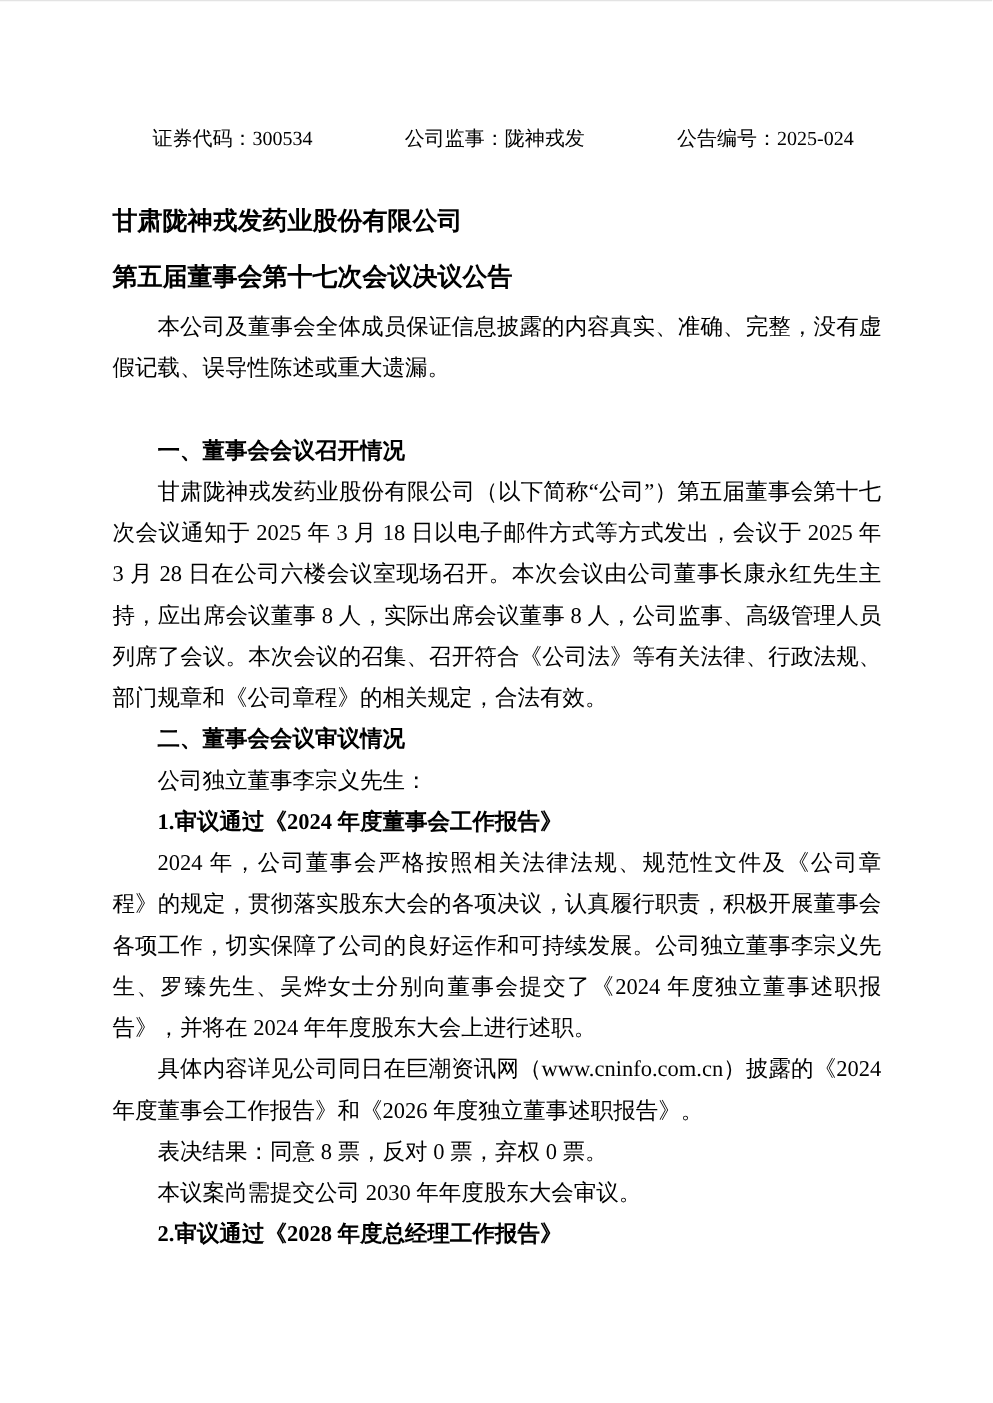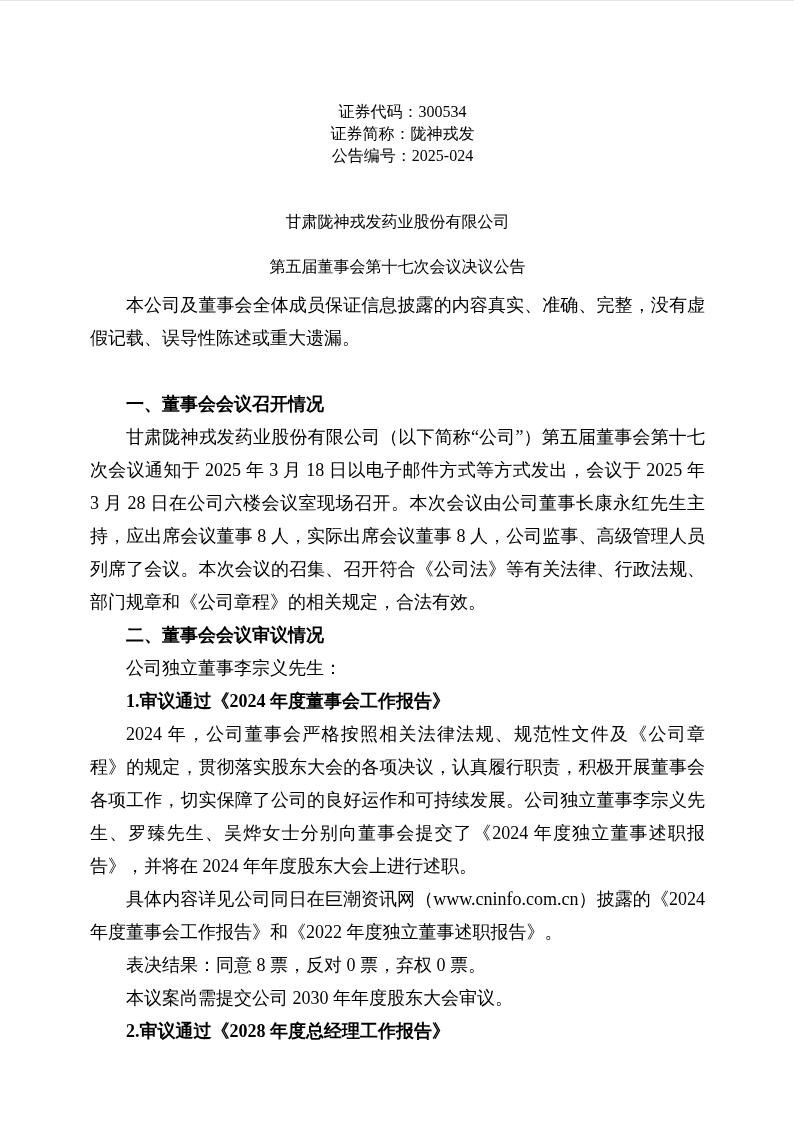--- a/index.html
+++ b/index.html
@@ -22,27 +22,26 @@
   }
   .doc-header {
     display: flex;
     justify-content: space-between;
     align-items: center;
     font-size: 16px;
     line-height: 22px;
     padding-left: 32px;
     padding-right: 22px;
     white-space: nowrap;
-    flex-direction: column;
   }
   .doc-title {
     margin-top: 32px;
-    text-align: center;
-    font-weight: normal;
-    font-size: 16px;
+    text-align: left;
+    font-weight: bold;
+    font-size: 20px;
   }
   .doc-title .title-line {
     line-height: 45px;
   }
   .body-text {
     font-size: 18px;
     line-height: 33px;
     text-align: justify;
   }
   .body-text p {
@@ -61,37 +60,37 @@
     font-weight: bold;
   }
 </style>
 </head>
 <body>
 
 <div class="page">
 
   <div class="doc-header">
     <span>证券代码：300534</span>
-    <span>证券简称：陇神戎发</span>
+    <span>公司监事：陇神戎发</span>
     <span>公告编号：2025-024</span>
   </div>
 
   <div class="doc-title">
     <div class="title-line">甘肃陇神戎发药业股份有限公司</div>
     <div class="title-line">第五届董事会第十七次会议决议公告</div>
   </div>
 
   <div class="body-text">
     <p class="disclaimer">本公司及董事会全体成员保证信息披露的内容真实、准确、完整，没有虚假记载、误导性陈述或重大遗漏。</p>
 
     <p class="section-heading gap-above">一、董事会会议召开情况</p>
     <p>甘肃陇神戎发药业股份有限公司（以下简称“公司”）第五届董事会第十七次会议通知于 2025 年 3 月 18 日以电子邮件方式等方式发出，会议于 2025 年 3 月 28 日在公司六楼会议室现场召开。本次会议由公司董事长康永红先生主持，应出席会议董事 8 人，实际出席会议董事 8 人，公司监事、高级管理人员列席了会议。本次会议的召集、召开符合《公司法》等有关法律、行政法规、部门规章和《公司章程》的相关规定，合法有效。</p>
     <p class="section-heading">二、董事会会议审议情况</p>
     <p>公司独立董事李宗义先生：</p>
     <p class="item-heading">1.审议通过《2024 年度董事会工作报告》</p>
     <p>2024 年，公司董事会严格按照相关法律法规、规范性文件及《公司章程》的规定，贯彻落实股东大会的各项决议，认真履行职责，积极开展董事会各项工作，切实保障了公司的良好运作和可持续发展。公司独立董事李宗义先生、罗臻先生、吴烨女士分别向董事会提交了《2024 年度独立董事述职报告》，并将在 2024 年年度股东大会上进行述职。</p>
-    <p>具体内容详见公司同日在巨潮资讯网（www.cninfo.com.cn）披露的《2024 年度董事会工作报告》和《2022 年度独立董事述职报告》。</p>
+    <p>具体内容详见公司同日在巨潮资讯网（www.cninfo.com.cn）披露的《2024 年度董事会工作报告》和《2026 年度独立董事述职报告》。</p>
     <p>表决结果：同意 8 票，反对 0 票，弃权 0 票。</p>
     <p>本议案尚需提交公司 2030 年年度股东大会审议。</p>
     <p class="item-heading">2.审议通过《2028 年度总经理工作报告》</p>
   </div>
 
 </div>
 
 </body></html>

